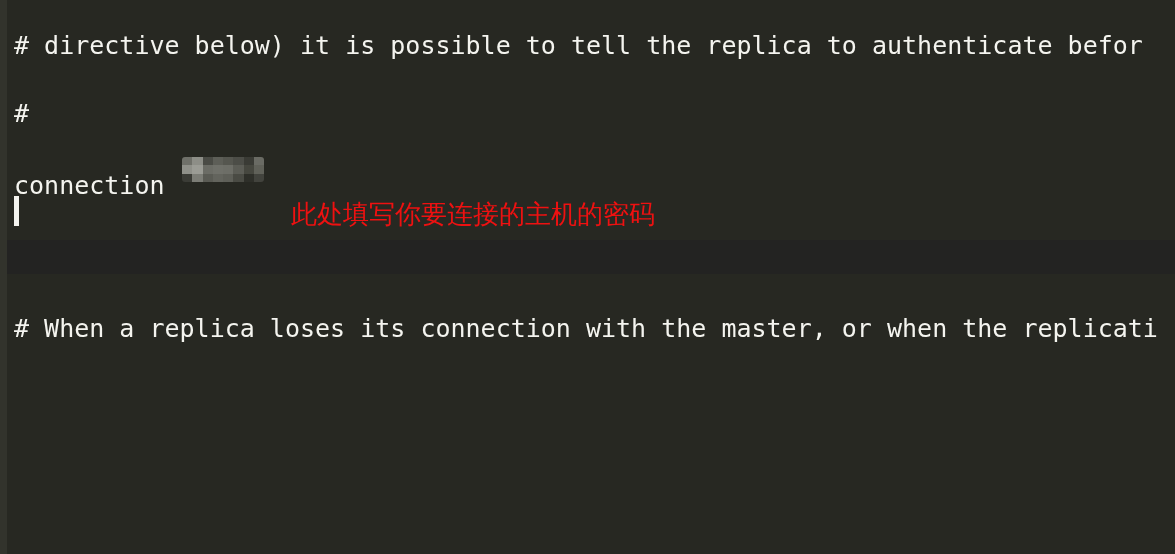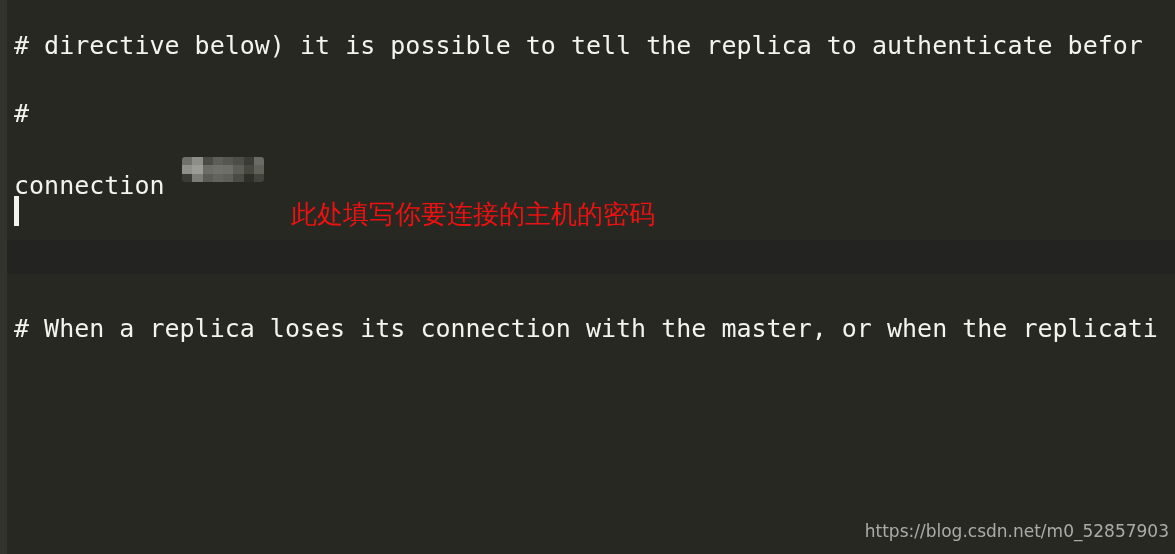--- a/index.html
+++ b/index.html
@@ -146,15 +146,14 @@
       <i style="background: rgb(94, 95, 88);"></i>
       <i style="background: rgb(74, 75, 68);"></i>
       <i style="background: rgb(46, 47, 41);"></i>
       <i style="background: rgb(66, 67, 61);"></i>
     </div>
 
   <div id="annotation">此处填写你要连接的主机的密码</div>
 
   <div id="caret"></div>
 
-  <div id="watermark">https://blog.csdn.net/m0_52857903</div>
 
 </div>
 
 </body></html>

